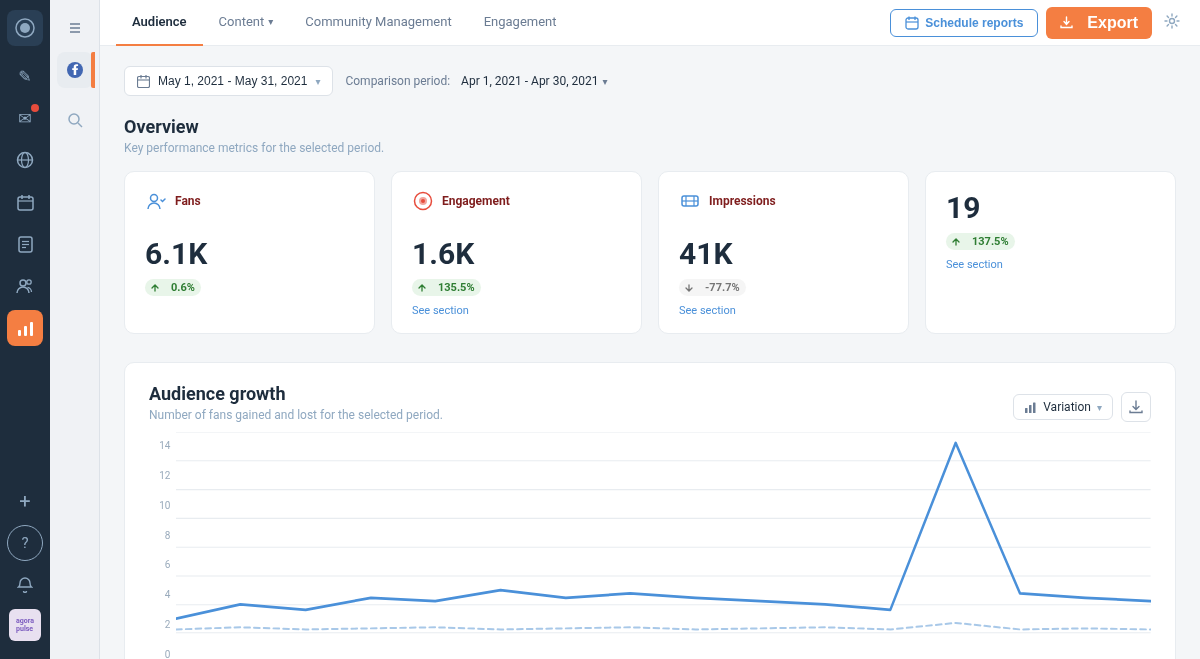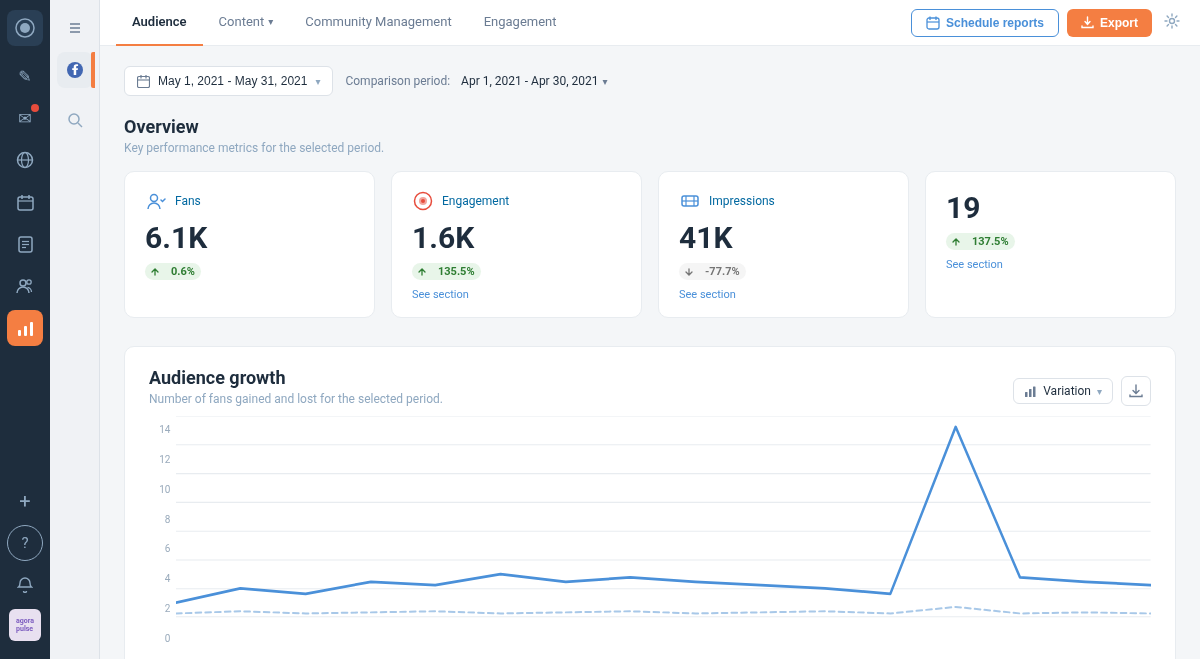--- a/index.html
+++ b/index.html
@@ -117,27 +117,27 @@
       color: #4a90d9;
       background: #fff;
       padding: 6px 14px;
       border-radius: 6px;
       font-size: 12px;
       font-weight: 600;
       cursor: pointer;
       margin-right: 8px;
     }
     .btn-export {
-      display: flex; align-items: center; gap: 6px;
+      display: flex; align-items: center; gap: 14px;
       background: #f47e42;
       color: #fff;
       border: none;
       padding: 7px 14px;
       border-radius: 6px;
-      font-size: 12px;
+      font-size: 16px;
       font-weight: 600;
       cursor: pointer;
       margin-right: 8px;
     }
     .btn-settings {
       color: #8fa8c0;
       background: none;
       border: none;
       font-size: 16px;
       cursor: pointer;
@@ -197,24 +197,24 @@
       margin-bottom: 28px;
     }
     .metric-card {
       background: #fff;
       border-radius: 10px;
       padding: 18px 20px 16px;
       border: 1px solid #e8ecf0;
     }
     .metric-card-header {
       display: flex; align-items: center; gap: 8px;
-      margin-bottom: 8px;
+      margin-bottom: 24px;
       font-size: 12px;
-      color: #0369a1;
-      font-weight: 400;
+      color: #7f1d1d;
+      font-weight: 700;
     }
     .metric-icon {
       width: 22px; height: 22px;
       display: flex; align-items: center; justify-content: center;
       font-size: 15px;
     }
     .metric-value {
       font-size: 30px;
       font-weight: 700;
       color: #1e2d3d;

